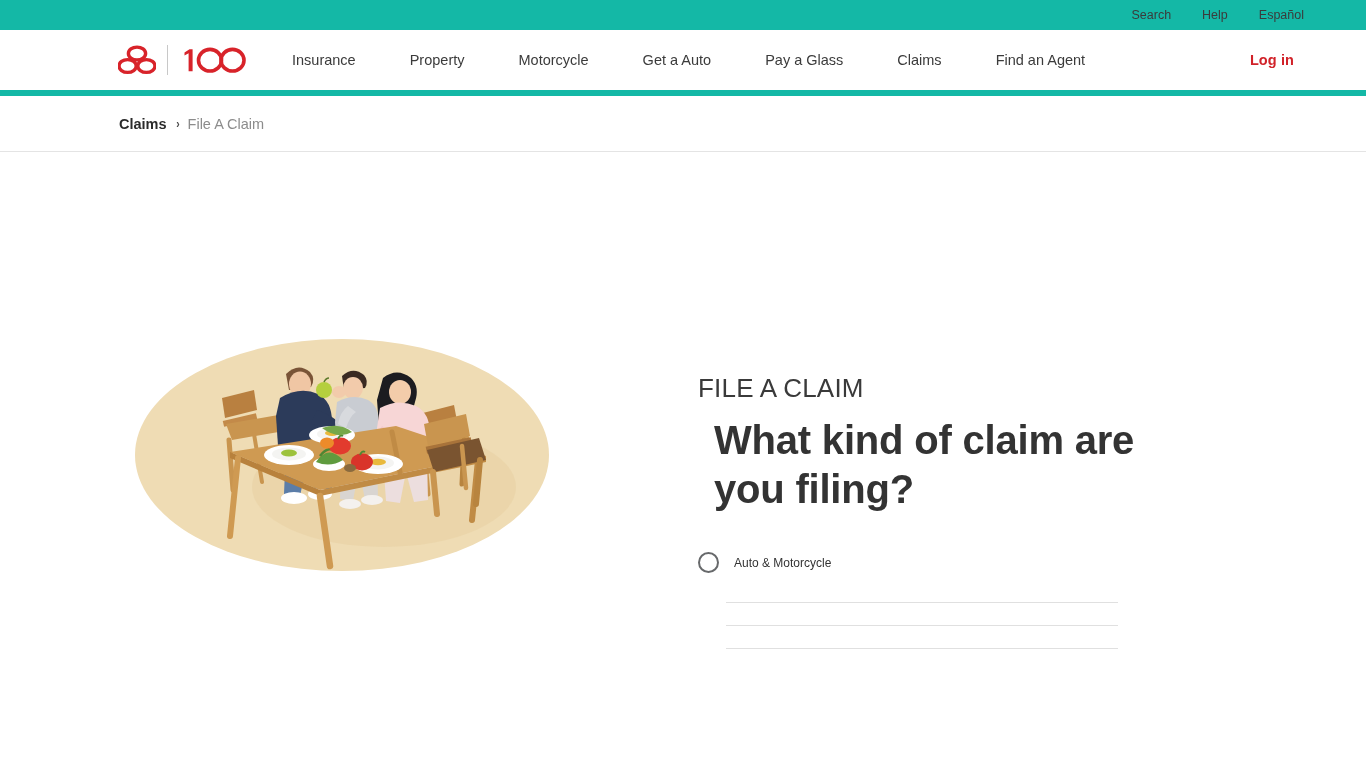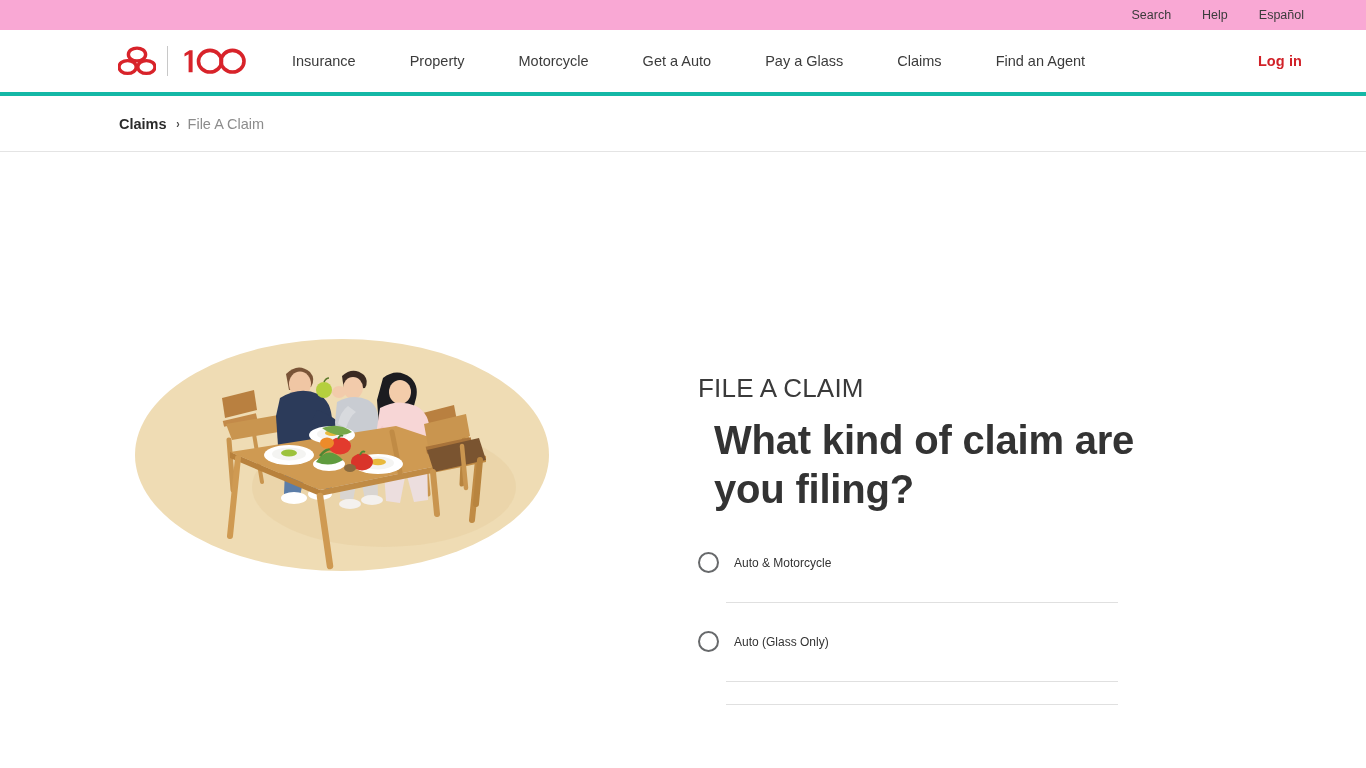--- a/index.html
+++ b/index.html
@@ -9,40 +9,40 @@
     width: 1366px; height: 768px;
     overflow: hidden;
     background: #ffffff;
     font-family: "Liberation Sans", sans-serif;
     -webkit-font-smoothing: antialiased;
   }
 
   
   .utility-bar {
     height: 30px;
-    background: #f9a8d4;
+    background: #14b8a6;
     display: flex;
     align-items: center;
     justify-content: flex-end;
     padding-right: 62px;
     gap: 31px;
   }
   .utility-link {
     font-size: 12.5px;
     color: #3b3b3b;
     text-decoration: none;
     line-height: 1;
     white-space: nowrap;
   }
 
   
   .masthead {
     height: 66px;
     background: #ffffff;
-    border-bottom: 4px solid #14b8a6;
+    border-bottom: 6px solid #14b8a6;
     display: flex;
     align-items: center;
     padding: 0 62px 0 118px;
     position: relative;
   }
   .brand {
     display: flex;
     align-items: center;
     gap: 11px;
     margin-right: 41px;
@@ -64,21 +64,21 @@
     color: #3b3b3b;
     text-decoration: none;
     padding: 0 27px;
     line-height: 1;
     white-space: nowrap;
   }
   .nav-link:first-child { padding-left: 0; }
 
   .login-link {
     position: absolute;
-    right: 64px;
+    right: 72px;
     font-size: 14.5px;
     font-weight: bold;
     color: #d12229;
     text-decoration: none;
     letter-spacing: .1px;
   }
 
   
   .breadcrumb-bar {
     height: 56px;
@@ -324,23 +324,19 @@
     <h1 class="headline">What kind of claim are you filing?</h1>
 
     <div class="options">
 
       <label class="option-row">
         <span class="radio"></span>
         <span class="option-label">Auto &amp; Motorcycle</span>
       </label>
       <div class="divider"></div>
 
-      <label class="option-row">
-        <span class="radio"></span>
-        <span class="option-label">Auto (Glass Only)</span>
-      </label>
       <div class="divider"></div>
 
       <div class="divider"></div>
 
     </div>
   </div>
 </div>
 
 </body></html>

